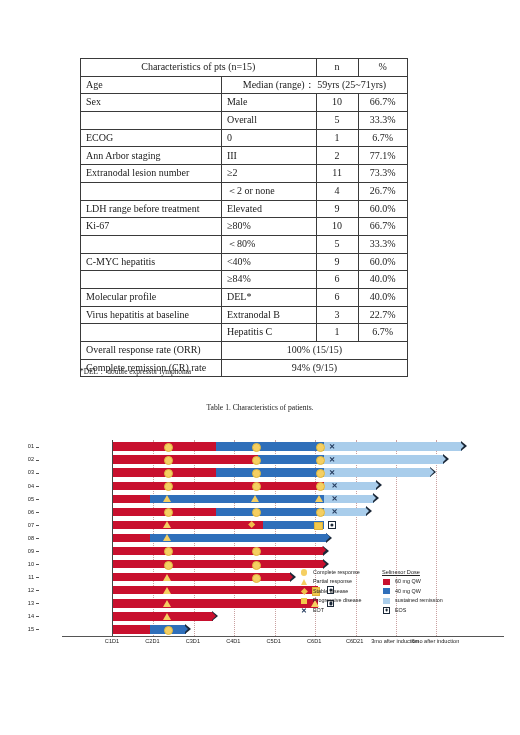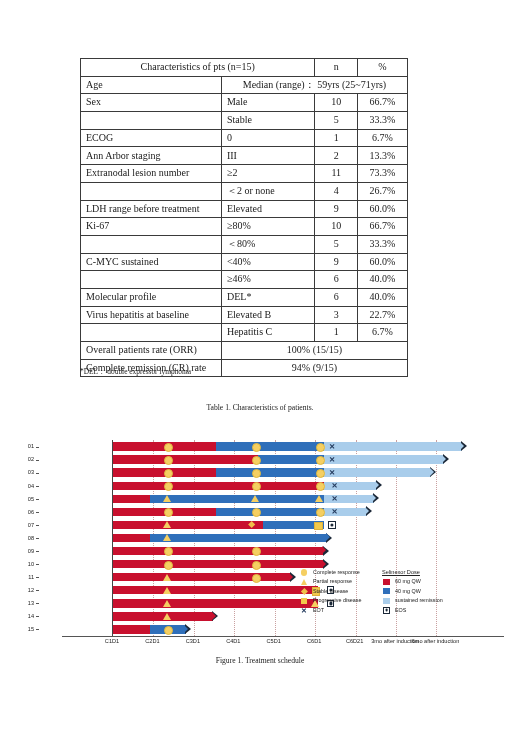--- a/index.html
+++ b/index.html
@@ -194,35 +194,35 @@
             <td class="span3" colspan="3">Median (range)：  59yrs (25~71yrs)</td>
           </tr>
           <tr>
             <td class="c1">Sex</td>
             <td class="c2">Male</td>
             <td class="c3">10</td>
             <td class="c4">66.7%</td>
           </tr>
           <tr>
             <td class="c1"></td>
-            <td class="c2">Stable</td>
+            <td class="c2">Overall</td>
             <td class="c3">5</td>
             <td class="c4">33.3%</td>
           </tr>
           <tr>
             <td class="c1">ECOG</td>
             <td class="c2">0</td>
             <td class="c3">1</td>
             <td class="c4">6.7%</td>
           </tr>
           <tr>
             <td class="c1">Ann Arbor staging</td>
             <td class="c2">III</td>
             <td class="c3">2</td>
-            <td class="c4">13.3%</td>
+            <td class="c4">77.1%</td>
           </tr>
           <tr>
             <td class="c1">Extranodal lesion number</td>
             <td class="c2">≥2</td>
             <td class="c3">11</td>
             <td class="c4">73.3%</td>
           </tr>
           <tr>
             <td class="c1"></td>
             <td class="c2">＜2 or none</td>
@@ -241,51 +241,51 @@
             <td class="c3">10</td>
             <td class="c4">66.7%</td>
           </tr>
           <tr>
             <td class="c1"></td>
             <td class="c2">＜80%</td>
             <td class="c3">5</td>
             <td class="c4">33.3%</td>
           </tr>
           <tr>
-            <td class="c1">C-MYC sustained</td>
+            <td class="c1">C-MYC hepatitis</td>
             <td class="c2">&lt;40%</td>
             <td class="c3">9</td>
             <td class="c4">60.0%</td>
           </tr>
           <tr>
             <td class="c1"></td>
-            <td class="c2">≥46%</td>
+            <td class="c2">≥84%</td>
             <td class="c3">6</td>
             <td class="c4">40.0%</td>
           </tr>
           <tr>
             <td class="c1">Molecular profile</td>
             <td class="c2">DEL*</td>
             <td class="c3">6</td>
             <td class="c4">40.0%</td>
           </tr>
           <tr>
             <td class="c1">Virus hepatitis at baseline</td>
-            <td class="c2">Elevated B</td>
+            <td class="c2">Extranodal B</td>
             <td class="c3">3</td>
             <td class="c4">22.7%</td>
           </tr>
           <tr>
             <td class="c1"></td>
             <td class="c2">Hepatitis C</td>
             <td class="c3">1</td>
             <td class="c4">6.7%</td>
           </tr>
           <tr>
-            <td class="c1">Overall patients rate (ORR)</td>
+            <td class="c1">Overall response rate (ORR)</td>
             <td class="span3" colspan="3">100% (15/15)</td>
           </tr>
           <tr>
             <td class="c1">Complete remission (CR) rate</td>
             <td class="span3" colspan="3">94% (9/15)</td>
           </tr>
         </tbody>
     </table>
   </div>
 
@@ -481,16 +481,15 @@
           <div class="lg-title">Selinexor Dose</div>
           <div class="lg-row"><span class="lg-ic sw-red"></span><span>60 mg QW</span></div>
           <div class="lg-row"><span class="lg-ic sw-blue"></span><span>40 mg QW</span></div>
           <div class="lg-row"><span class="lg-ic sw-lblue"></span><span>sustained remission</span></div>
           <div class="lg-row"><span class="lg-ic eos">
               <i></i>
             </span><span>EOS</span></div>
         </div>
     </div>
 
-    <div class="fig-caption">Figure 1. Treatment schedule</div>
   </div>
 
 </div>
 
 </body></html>

